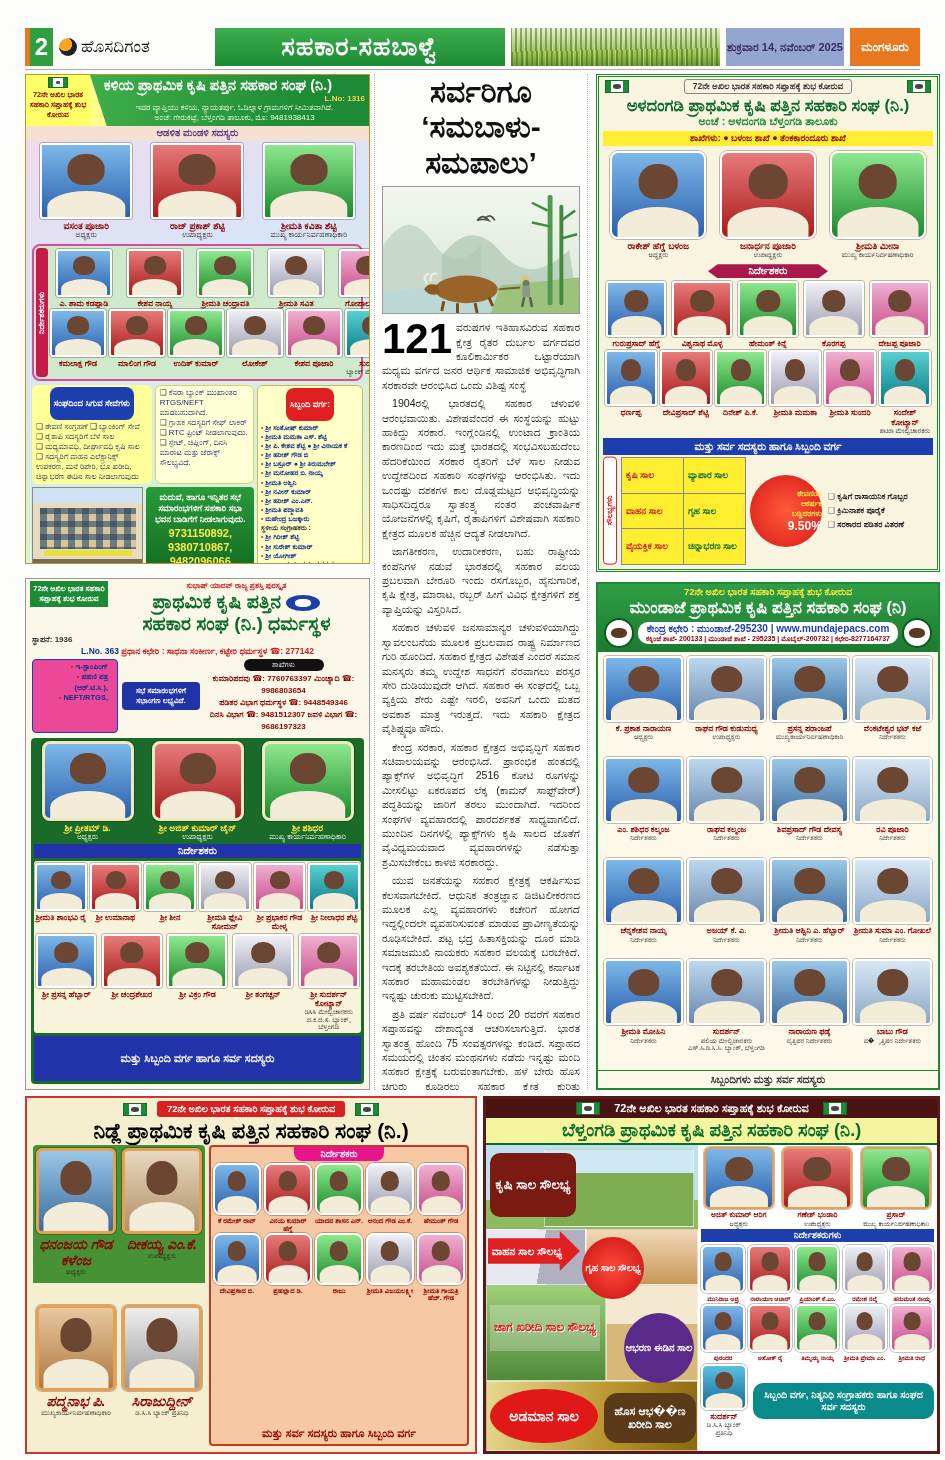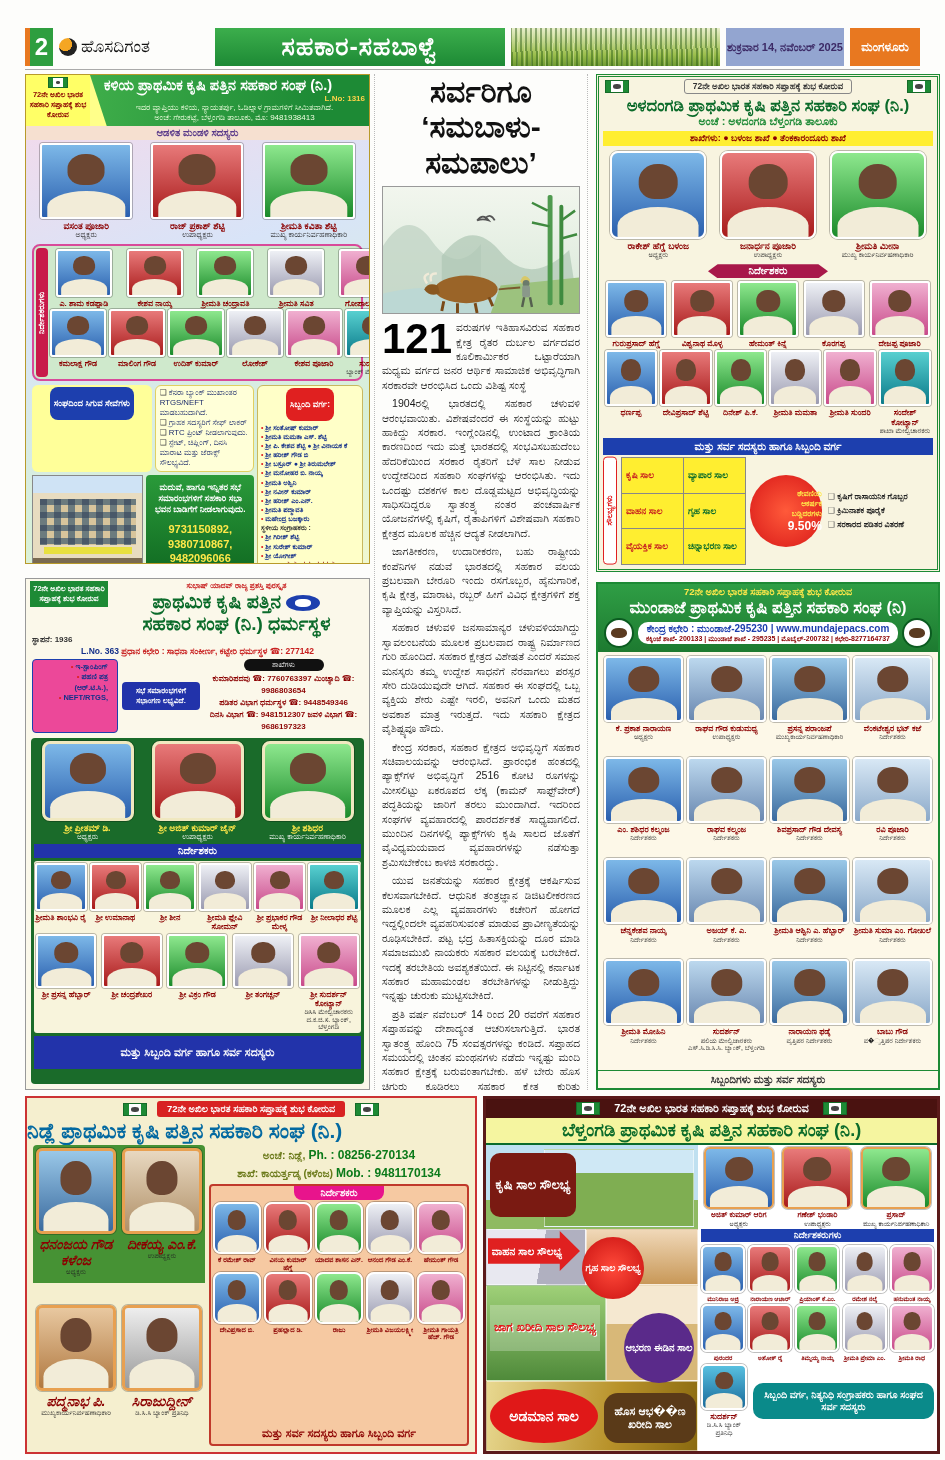--- a/index.html
+++ b/index.html
@@ -131,21 +131,21 @@
   .dh-brline{font-size:8px;font-weight:bold;color:#8b0000;line-height:1.5;}
   .dh-photosec{flex:1;background:#1a6b2a;margin:3px 5px 5px 5px;border-radius:4px;padding:3px;display:flex;flex-direction:column;}
   .dh-board{--pw:92px;--phh:80px;}
   .dh-board .photo{border:3px solid #f0e8c0;border-radius:8px;}
   .dh-board .nm{color:#ffe84a;font-size:9px;}
   .dh-board .rl{color:#fff;font-size:7.5px;}
   .dh-dirbar{background:#2233aa;color:#fff;font-size:10px;font-weight:bold;text-align:center;margin:3px 0;padding:1px 0;}
   .dh-dirs{background:#f8f4dc;border-radius:3px;padding:2px 1px;}
   .dh-dir1{--pw:52px;--phh:48px;}
   .dh-dir2{--pw:60px;--phh:54px;margin-top:2px;}
-  .dh-foot{background:#2233aa;color:#fff;font-size:11px;font-weight:bold;text-align:center;padding:10px 0;margin-top:3px;}
+  .dh-foot{background:#2233aa;color:#fff;font-size:11px;font-weight:bold;text-align:center;padding:16px 0;margin-top:3px;}
 
   
   .mj{position:absolute;left:596px;top:582px;width:344px;height:508px;background:#fdf8e8;border:2px solid #1d8a35;overflow:hidden;display:flex;flex-direction:column;}
   .mj-head{background:linear-gradient(#2f9e45,#1d7a30);padding:2px 4px;text-align:center;}
   .mj-banner{color:#ffe84a;font-size:9.5px;font-weight:bold;}
   .mj-title{color:#fff;font-size:16.5px;font-weight:bold;line-height:1.1;}
   .mj-band{display:flex;align-items:center;gap:4px;margin:2px 2px;}
   .hand{width:30px;height:30px;border-radius:50%;background:#fff;position:relative;flex:0 0 auto;border:2px solid #0b5b20;}
   .hand::after{content:"";position:absolute;inset:8px 5px;background:#5a3a20;border-radius:45%;}
   .mj-bandtxt{flex:1;background:#fff;border-radius:10px;padding:1px 4px;}
@@ -159,21 +159,21 @@
   .mj-grid .card:nth-child(4n+3) .photo{background:linear-gradient(#9ac8e8,#3a6a9e);}
   .mj-grid .card:nth-child(4n) .photo{background:linear-gradient(#d8e8f5,#8aa8c8);}
   .mj-grid .nm{font-size:8px;}
   .mj-grid .rl{font-size:6.8px;}
   .mj-foot{border-top:1px solid #1d8a35;text-align:center;font-size:10.5px;font-weight:bold;color:#333;padding:2px 0;}
 
   
   .nd{position:absolute;left:25px;top:1096px;width:452px;height:358px;background:#f5efcf;border:2px solid #cc3333;overflow:hidden;display:flex;flex-direction:column;}
   .nd-bannerrow{display:flex;align-items:center;justify-content:center;gap:10px;margin-top:3px;}
   .nd-banner{background:#d82222;color:#fff;font-size:9.5px;font-weight:bold;padding:2px 10px;border-radius:3px;}
-  .nd-title{text-align:left;color:#0369a1;font-size:21px;font-weight:bold;margin:2px 0;}
+  .nd-title{text-align:center;color:#000000;font-size:21px;font-weight:bold;margin:2px 0;}
   .nd-body{flex:1;display:flex;gap:4px;padding:0 6px 6px 6px;}
   .nd-left{width:176px;background:linear-gradient(#469234 0 46%,#f5efcf 46%);border-radius:4px;padding:3px;display:grid;grid-template-columns:1fr 1fr;gap:2px 6px;}
   .nd-left .card{width:auto;}
   .nd-left .photo{height:86px;border:3px solid #e8a050;border-radius:6px;}
   .nd-left .card:nth-child(1) .photo{background:linear-gradient(#9ac8e8,#3a6a9e);}
   .nd-left .card:nth-child(2) .photo{background:linear-gradient(#e8d8c0,#b09068);}
   .nd-left .card:nth-child(3) .photo{background:linear-gradient(#e8c8a0,#b07840);}
   .nd-left .card:nth-child(4) .photo{background:linear-gradient(#eee,#999);}
   .nd-left .nm{font-size:14px;font-style:italic;}
   .nd-right{flex:1;display:flex;flex-direction:column;}
@@ -340,20 +340,27 @@
             <div class="rl">ಬ್ಯಾಂಕ್ ಮೇಲ್ವಿಚಾರಕರು</div>
           </div>
           </div>
       </div>
     </div>
     <div class="k-lower">
       <div class="k-lowleft">
         <div class="k-svc-row">
           <div class="k-svc1">
             <div class="pill blue">ಸಂಘದಿಂದ ಸಿಗುವ ಸೇವೆಗಳು</div>
+            <ul class="svclist">
+
+            <li>ಠೇವಣಿ ಸಂಗ್ರಹಣೆ ❑ ಬ್ಯಾಂಕಿಂಗ್ ಸೇವೆ</li>
+                <li>ರೈತಾಪಿ ಸದಸ್ಯರಿಗೆ ಬೆಳೆ ಸಾಲ</li>
+                <li>ಮಧ್ಯಮಾವಧಿ, ದೀರ್ಘಾವಧಿ ಕೃಷಿ ಸಾಲ</li>
+                <li>ಸದಸ್ಯರಿಗೆ ವಾಹನ ಎಲೆಕ್ಟ್ರಾನಿಕ್ಸ್ ಉಪಕರಣ, ಮನೆ ರಿಪೇರಿ, ಭೂ ಖರೀದಿ, ಚಿನ್ನಾಭರಣ ಈಡಿನ ಸಾಲ ನೀಡಲಾಗುವುದು</li>
+              </ul>
           </div>
           <div class="k-svc2">
             <ul class="svclist">
 
             <li>ಕೆನರಾ ಬ್ಯಾಂಕ್ ಮುಖಾಂತರ RTGS/NEFT ಮಾಡಬಹುದಾಗಿದೆ.</li>
                 <li>ಗ್ರಾಹಕ ಸದಸ್ಯರಿಗೆ ಸೇಫ್ ಲಾಕರ್</li>
                 <li>RTC ಪ್ರಿಂಟ್ ನೀಡಲಾಗುವುದು.</li>
                 <li>ಸ್ಟೇಟ್, ಚಿಪ್ಲಿಂಗ್, ದಿನಸಿ ಮಾರಾಟ ಮತ್ತು ಜೆರಾಕ್ಸ್ ಸೌಲಭ್ಯವಿದೆ.</li>
               </ul>
           </div>
@@ -810,26 +817,20 @@
           <div class="nm">ಪದ್ಮನಾಭ ಪಿ.</div>
           <div class="rl">ಮುಖ್ಯಕಾರ್ಯನಿರ್ವಹಣಾಧಿಕಾರಿ</div>
         </div>
           <div class="card">
           <div class="photo"></div>
           <div class="nm">ಸಿರಾಜುದ್ದೀನ್</div>
           <div class="rl">ಡಿ.ಸಿ.ಸಿ ಬ್ಯಾಂಕ್ ಪ್ರತಿನಿಧಿ</div>
         </div>
         </div>
       <div class="nd-right">
-        <div class="nd-contact">
-          <span class="lbl">ಅಂಚೆ: ನಿಡ್ಲೆ,</span>
-          <span class="ph">Ph. : 08256-270134</span><br>
-          <span class="lbl">ಶಾಖೆ: ಕಾಯರ್ತ್ತಡ್ಕ (ಕಳೆಂಜ)</span>
-          <span class="ph">Mob. : 9481170134</span>
-        </div>
         <div class="nd-dirbox">
           <div class="nd-pill">ನಿರ್ದೇಶಕರು</div>
           <div class="row nd-dir">
 
           <div class="card">
               <div class="photo"></div>
               <div class="nm">ಕೆ ರಮೇಶ್ ರಾವ್</div>
             </div>
               <div class="card">
               <div class="photo"></div>

